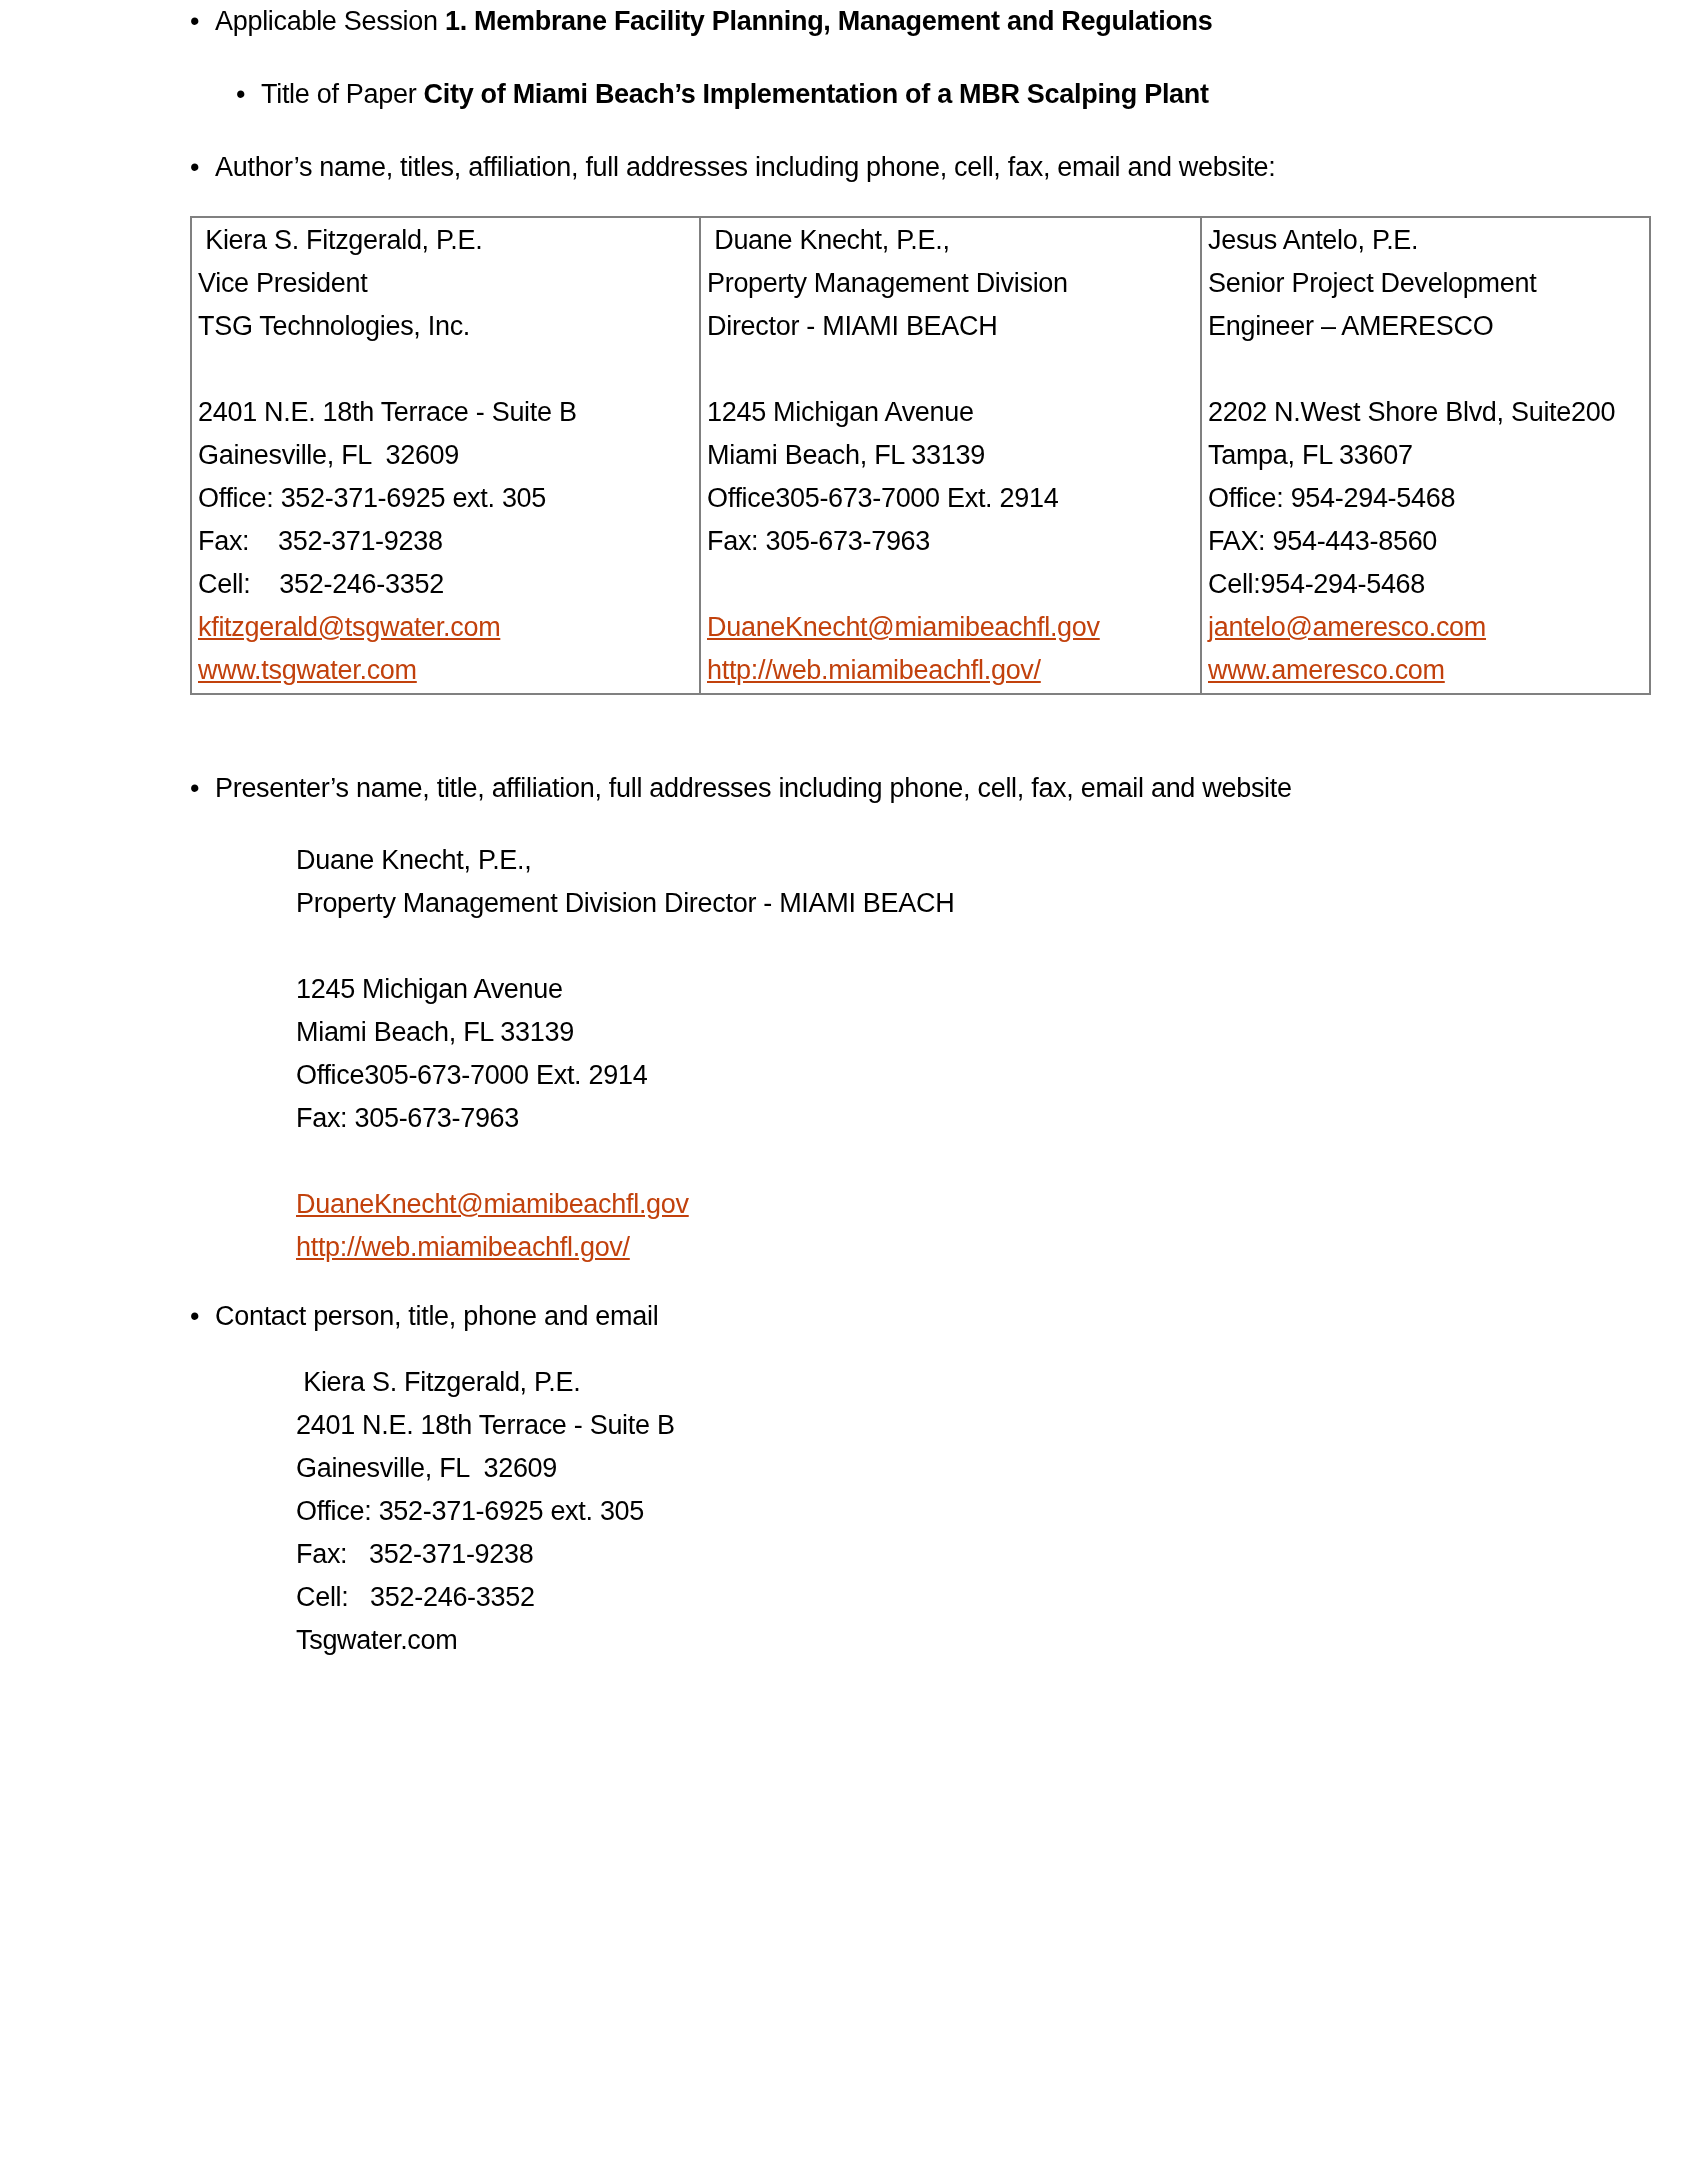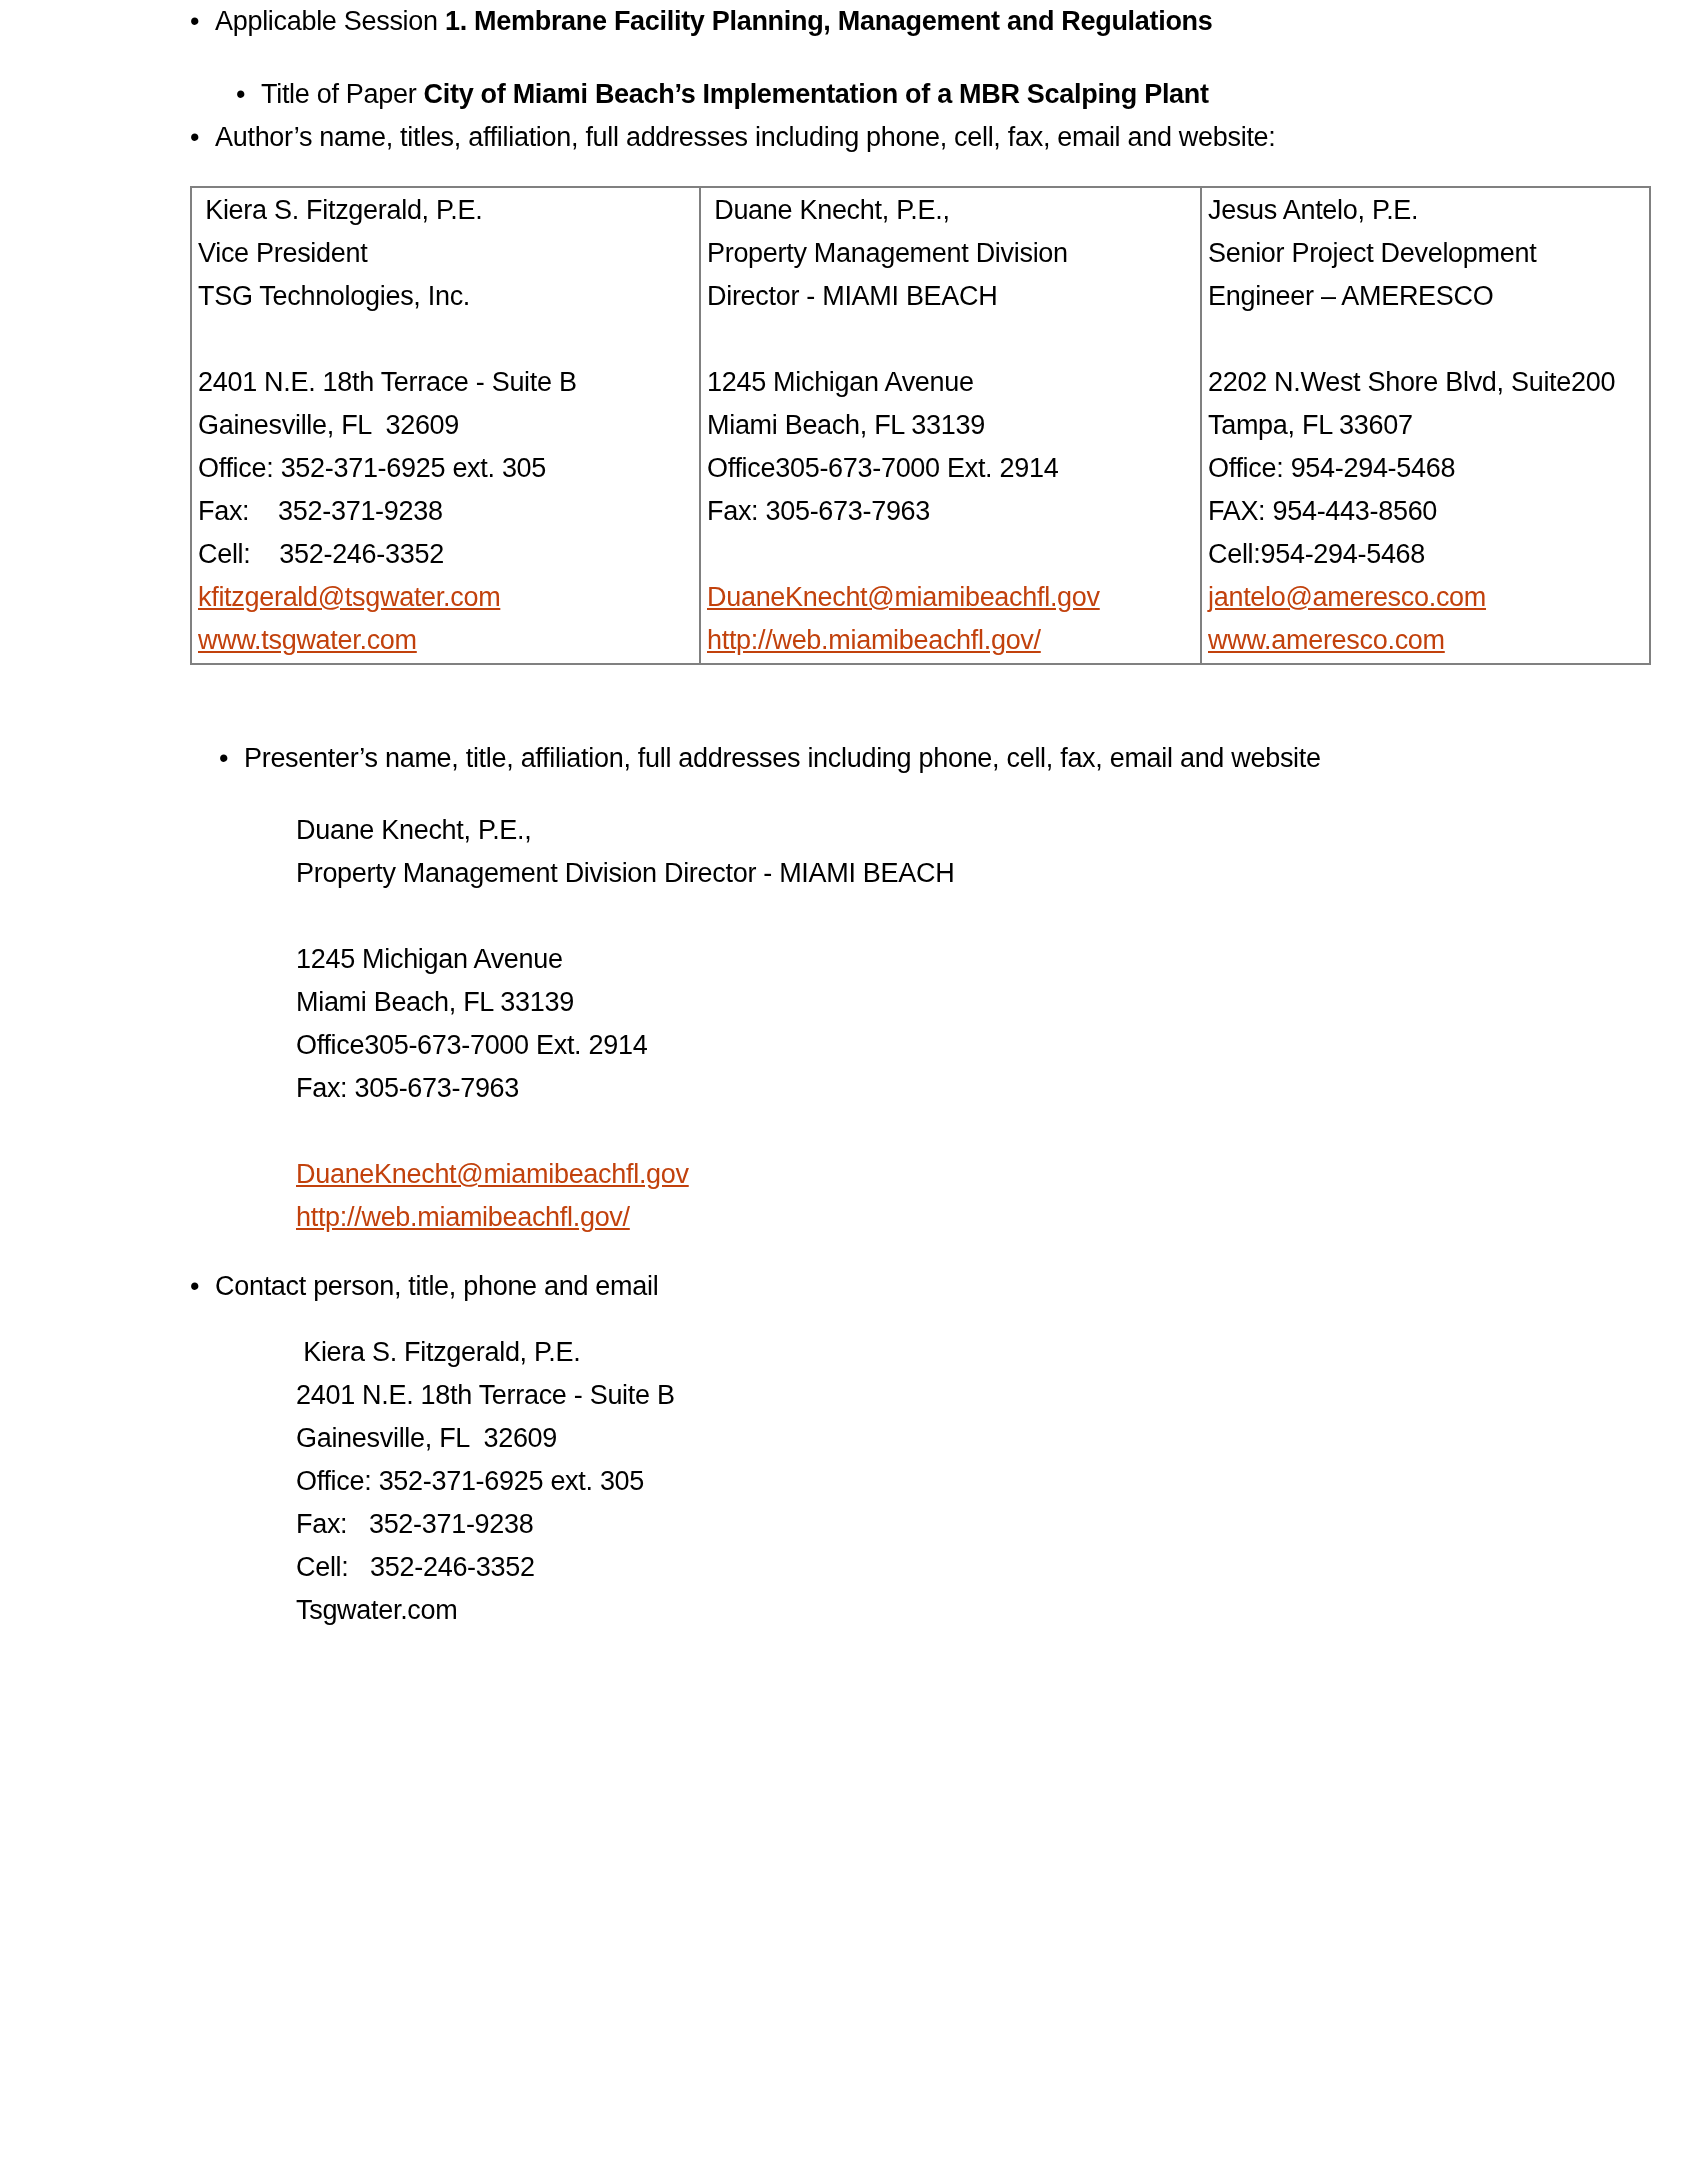--- a/index.html
+++ b/index.html
@@ -23,22 +23,22 @@
     margin: 0;
     line-height: 43px;
     white-space: pre;
   }
   .bullet .marker {
     display: inline-block;
     width: 25px;
   }
   #bullet-session  { }
   #bullet-paper    { margin-top: 30px; margin-left: 46px; }
-  #bullet-authors  { }
-  #bullet-presenter{ margin-top: 72px; margin-left: 29px; }
+  #bullet-authors  { margin-top: 30px; }
+  #bullet-presenter{ margin-top: 72px; }
   #bullet-contact  { margin-top: 26px; }
   .bold { font-weight: bold; }
 
   table.authors {
     margin-top: 27px;
     border-collapse: collapse;
     table-layout: fixed;
     width: 1417px;
   }
   table.authors td {

